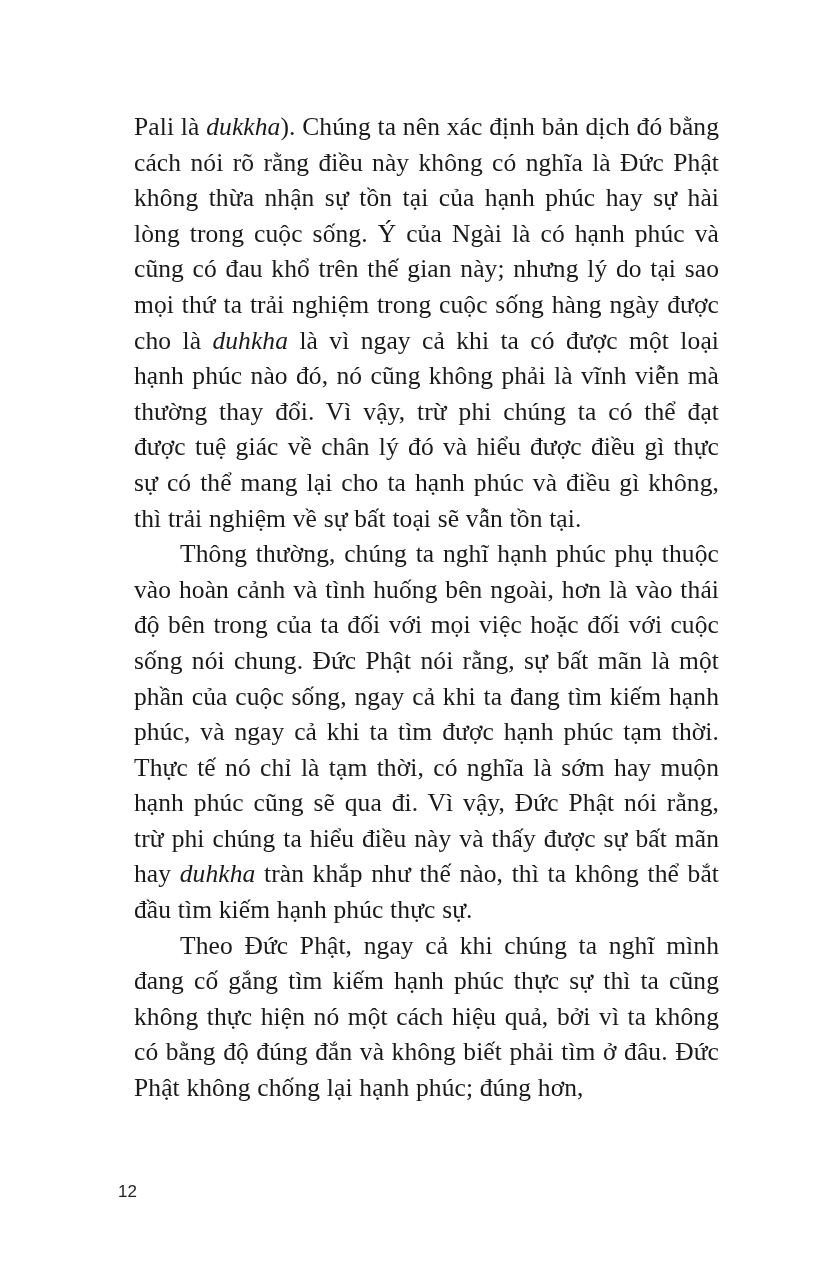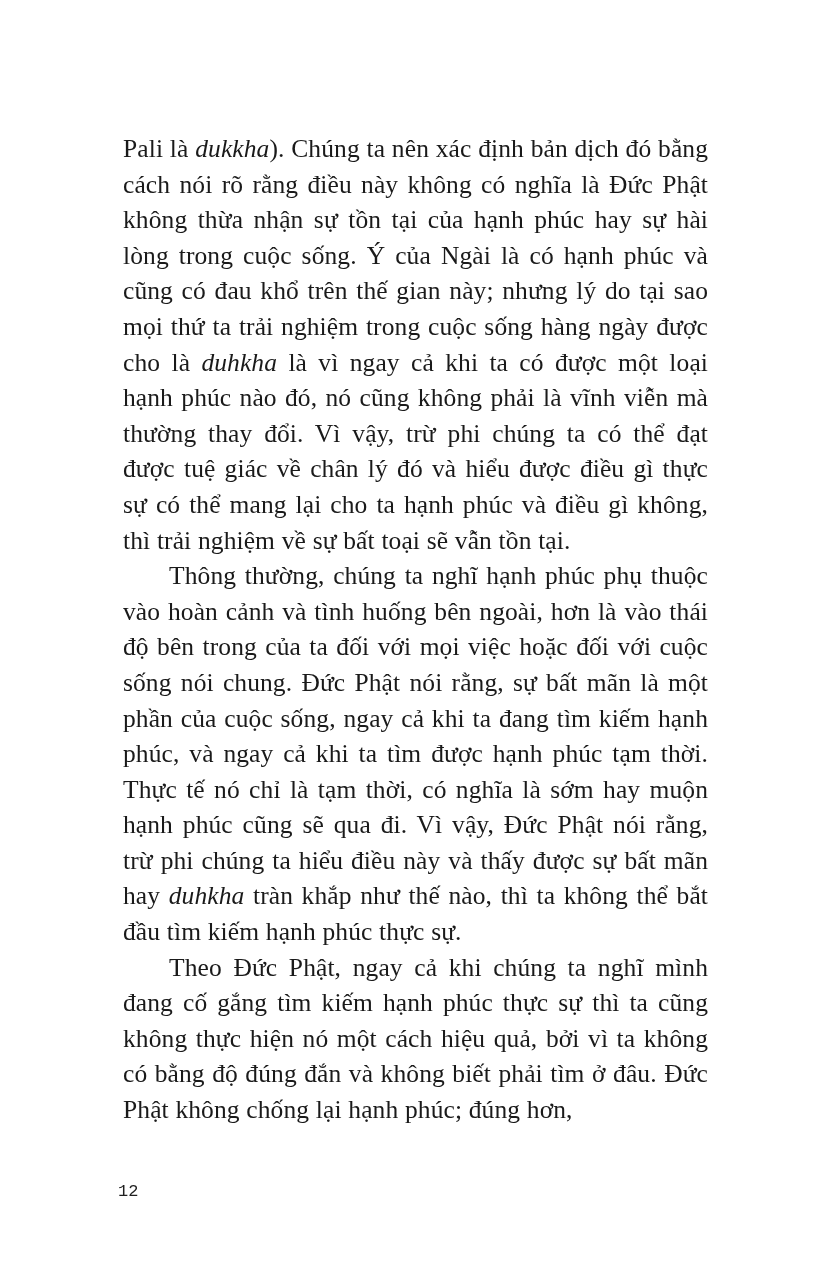--- a/index.html
+++ b/index.html
@@ -17,24 +17,23 @@
   }
   .page {
     position: relative;
     width: 821px;
     height: 1264px;
     background: #ffffff;
     box-sizing: border-box;
   }
   .text-block {
     position: absolute;
-    left: 123px;
+    left: 134px;
     top: 109px;
     width: 585px;
-    margin-top: 22px;
   }
   .para {
     margin: 0;
     font-size: 25.5px;
     line-height: 35.6px;
     text-align: justify;
     text-justify: inter-word;
     -webkit-hyphens: none;
     hyphens: none;
     letter-spacing: 0.1px;
@@ -48,21 +47,21 @@
   .para em, .ital {
     font-style: italic;
   }
   .folio {
     position: absolute;
     left: 118px;
     top: 1182px;
     font-size: 17px;
     line-height: 20px;
     color: #1f1f1f;
-    font-family: Liberation Mono, monospace;
+    font-family: Liberation Sans, sans-serif;
   }
 </style>
 </head>
 <body style="background: rgb(255, 255, 255); color: rgb(26, 26, 26);">
 
 <div class="page" style="background: rgb(255, 255, 255);">
 
   <div class="text-block">
       <p class="para"><span>Pali là </span><em>dukkha</em><span>). Chúng ta nên xác định bản dịch đó bằng cách nói rõ rằng điều này không có nghĩa là Đức Phật không thừa nhận sự tồn tại của hạnh phúc hay sự hài lòng trong cuộc sống. Ý của Ngài là có hạnh phúc và cũng có đau khổ trên thế gian này; nhưng lý do tại sao mọi thứ ta trải nghiệm trong cuộc sống hàng ngày được cho là </span><em>duhkha</em><span> là vì ngay cả khi ta có được một loại hạnh phúc nào đó, nó cũng không phải là vĩnh viễn mà thường thay đổi. Vì vậy, trừ phi chúng ta có thể đạt được tuệ giác về chân lý đó và hiểu được điều gì thực sự có thể mang lại cho ta hạnh phúc và điều gì không, thì trải nghiệm về sự bất toại sẽ vẫn tồn tại.</span></p>
       <p class="para indent"><span>Thông thường, chúng ta nghĩ hạnh phúc phụ thuộc vào hoàn cảnh và tình huống bên ngoài, hơn là vào thái độ bên trong của ta đối với mọi việc hoặc đối với cuộc sống nói chung. Đức Phật nói rằng, sự bất mãn là một phần của cuộc sống, ngay cả khi ta đang tìm kiếm hạnh phúc, và ngay cả khi ta tìm được hạnh phúc tạm thời. Thực tế nó chỉ là tạm thời, có nghĩa là sớm hay muộn hạnh phúc cũng sẽ qua đi. Vì vậy, Đức Phật nói rằng, trừ phi chúng ta hiểu điều này và thấy được sự bất mãn hay </span><em>duhkha</em><span> tràn khắp như thế nào, thì ta không thể bắt đầu tìm kiếm hạnh phúc thực sự.</span></p>

